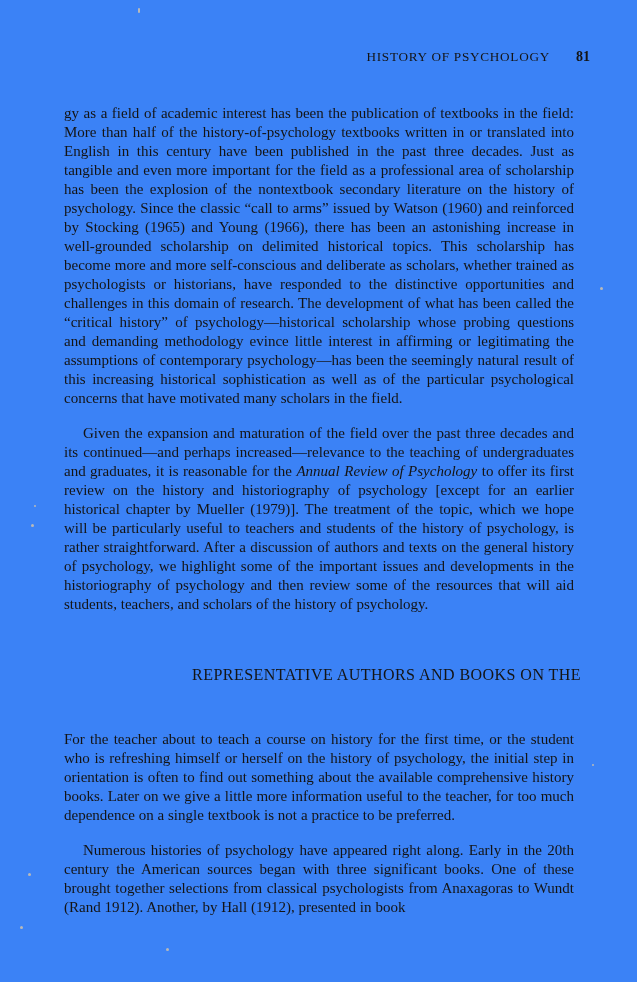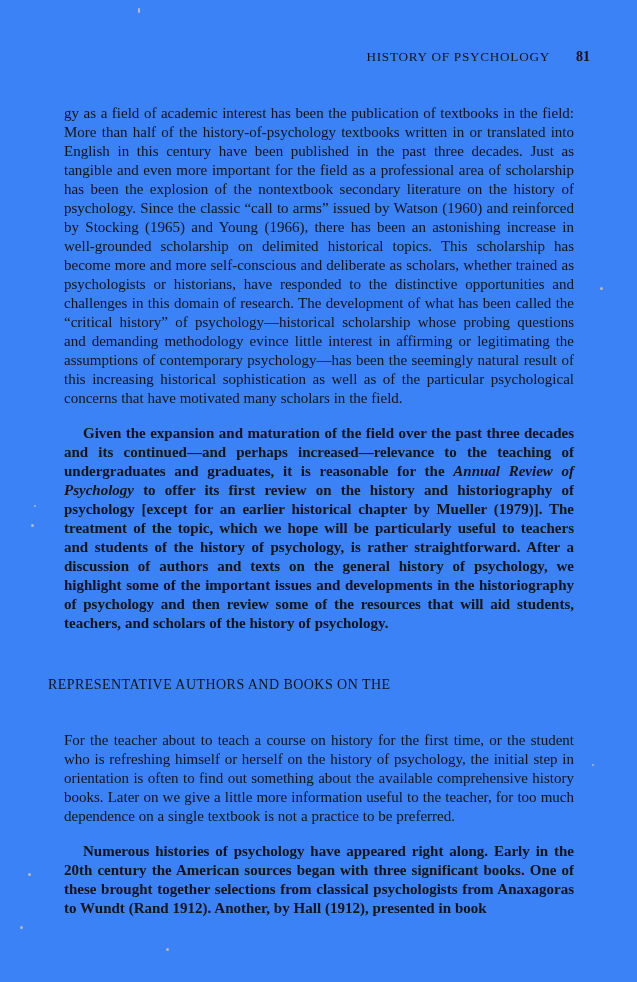--- a/index.html
+++ b/index.html
@@ -61,31 +61,30 @@
     font-size: 15px;
     line-height: 19px;
     text-align: justify;
     text-justify: inter-word;
     -webkit-hyphens: none;
     hyphens: none;
     word-spacing: 0.1px;
   }
   p.para.indent {
     text-indent: 19px;
-    font-weight: bold;
   }
   .ital { font-style: italic; }
 
   h2.section-head {
-    margin: 0;
-    font-size: 14px;
+    margin: 9px;
+    font-size: 16px;
     line-height: 21.5px;
     font-weight: normal;
     letter-spacing: 0.45px;
-    text-align: left;
+    text-align: right;
   }
 
   .gap-before-head { height: 25px; }
   .gap-after-head  { height: 19px; }
 
   
   .speck {
     position: absolute;
     background: #b9b9b9;
     border-radius: 50%;

